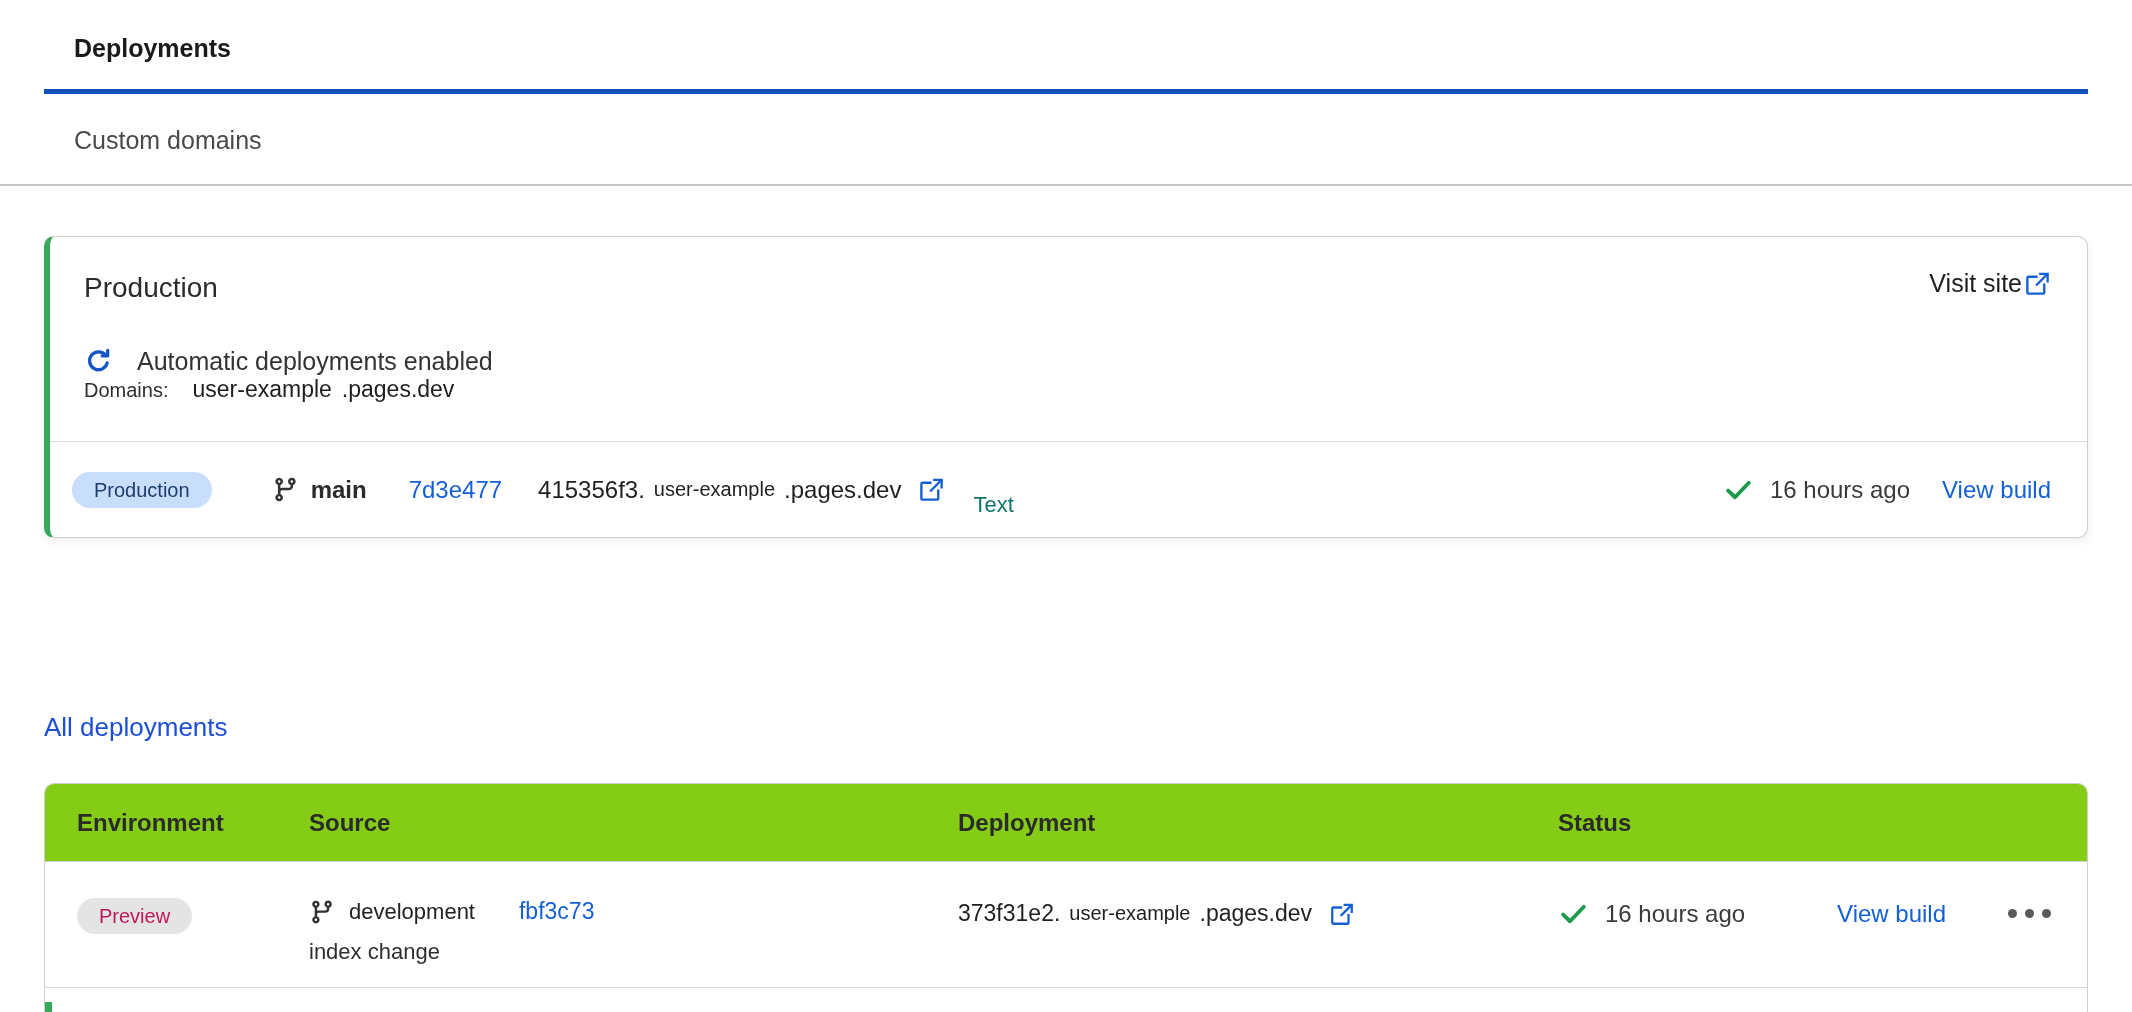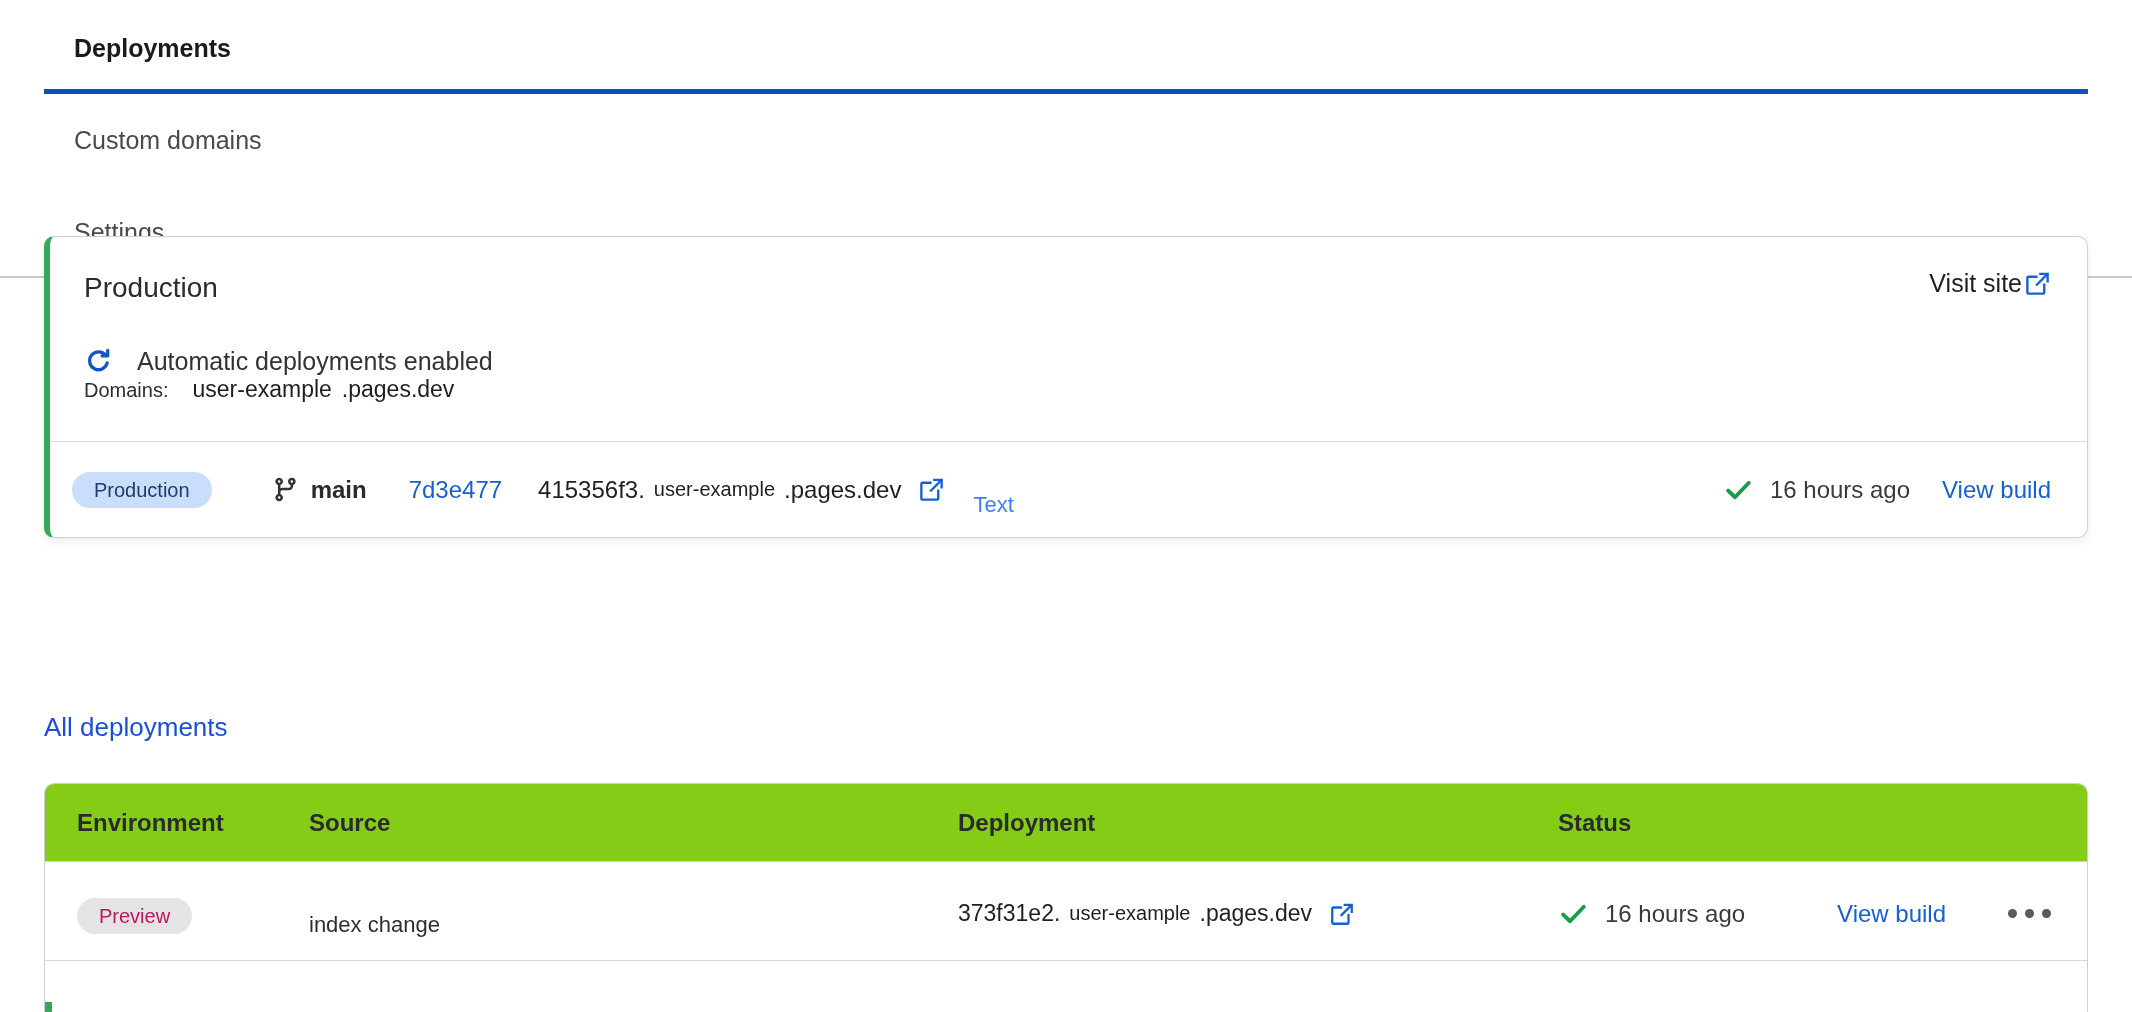--- a/index.html
+++ b/index.html
@@ -77,21 +77,21 @@
     display: flex; align-items: center; gap: 12px;
     margin-left: 60px;
     font-size: 24px; font-weight: 700; color: #2b2b2b;
   }
   .commit-link { margin-left: 42px; font-size: 24px; color: #1560d4; cursor: pointer; }
   .url-group { margin-left: 36px; display: flex; align-items: center; gap: 9px; }
   .url-hash   { font-size: 24px; color: #1f1f1f; }
   .url-name   { font-size: 20px; color: #1f1f1f; }
   .url-suffix { font-size: 24px; color: #1f1f1f; }
   .url-group .ext { margin-left: 8px; cursor: pointer; display: flex; }
-  .note { font-size: 22px; color: #3b82f6; margin-left: 28px; transform: translateY(15px); }
+  .note { font-size: 22px; color: #0f766e; margin-left: 28px; transform: translateY(15px); }
 
   .row-right { margin-left: auto; display: flex; align-items: center; }
   .time { font-size: 24px; color: #3a3a3a; margin-left: 16px; }
   .view-build { font-size: 24px; color: #1560d4; margin-left: 32px; cursor: pointer; }
 
   
   .section-heading {
     position: absolute; top: 712px; left: 44px;
     font-size: 26px; font-weight: 500; color: #1d4ed8;
   }
@@ -142,21 +142,20 @@
   svg { display: block; }
 </style>
 </head>
 <body>
 
 <div class="page">
 
   <div class="tabbar">
     <div class="tab active">Deployments</div>
     <div class="tab">Custom domains</div>
-    <div class="tab">Settings</div>
   </div>
 
   <div class="card">
     <div class="card-top">
       <div class="card-header">
         <div class="card-title">Production</div>
         <div class="visit-site">
           <span>Visit site</span>
           <span class="ext">
             <svg width="27" height="27" viewBox="0 0 24 24" fill="none" stroke="#1560d4" stroke-width="2.1" stroke-linecap="square">
@@ -235,20 +234,29 @@
       <div class="col-deploy">Deployment</div>
       <div class="col-status">Status</div>
     </div>
 
     <div class="trow">
       <div class="col-env">
         <span class="badge badge-preview">Preview</span>
       </div>
 
       <div class="col-source">
+        <div class="source-line1">
+          <span>
+            <svg width="26" height="26" viewBox="0 0 16 16" fill="#333">
+              <path d="M9.5 3.25a2.25 2.25 0 1 1 3 2.122V6A2.5 2.5 0 0 1 10 8.5H6a1 1 0 0 0-1 1v1.128a2.251 2.251 0 1 1-1.5 0V5.372a2.25 2.25 0 1 1 1.5 0v1.836A2.493 2.493 0 0 1 6 7h4a1 1 0 0 0 1-1v-.628A2.25 2.25 0 0 1 9.5 3.25Zm-6 0a.75.75 0 1 0 1.5 0 .75.75 0 0 0-1.5 0Zm8.25-.75a.75.75 0 1 0 0 1.5.75.75 0 0 0 0-1.5ZM4.25 12a.75.75 0 1 0 0 1.5.75.75 0 0 0 0-1.5Z"></path>
+            </svg>
+          </span>
+          <span class="dev-name">development</span>
+          <span class="commit-link">fbf3c73</span>
+        </div>
         <div class="source-line2">index change</div>
       </div>
 
       <div class="col-deploy cell-deploy">
         <span class="url-hash">373f31e2.</span>
         <span class="url-name">user-example</span>
         <span class="url-suffix">.pages.dev</span>
         <span class="ext" style="margin-left:8px;">
           <svg width="26" height="26" viewBox="0 0 24 24" fill="none" stroke="#1560d4" stroke-width="2.1" stroke-linecap="square">
             <path d="M18 13v7a1 1 0 0 1-1 1H4a1 1 0 0 1-1-1V7a1 1 0 0 1 1-1h7"></path>

